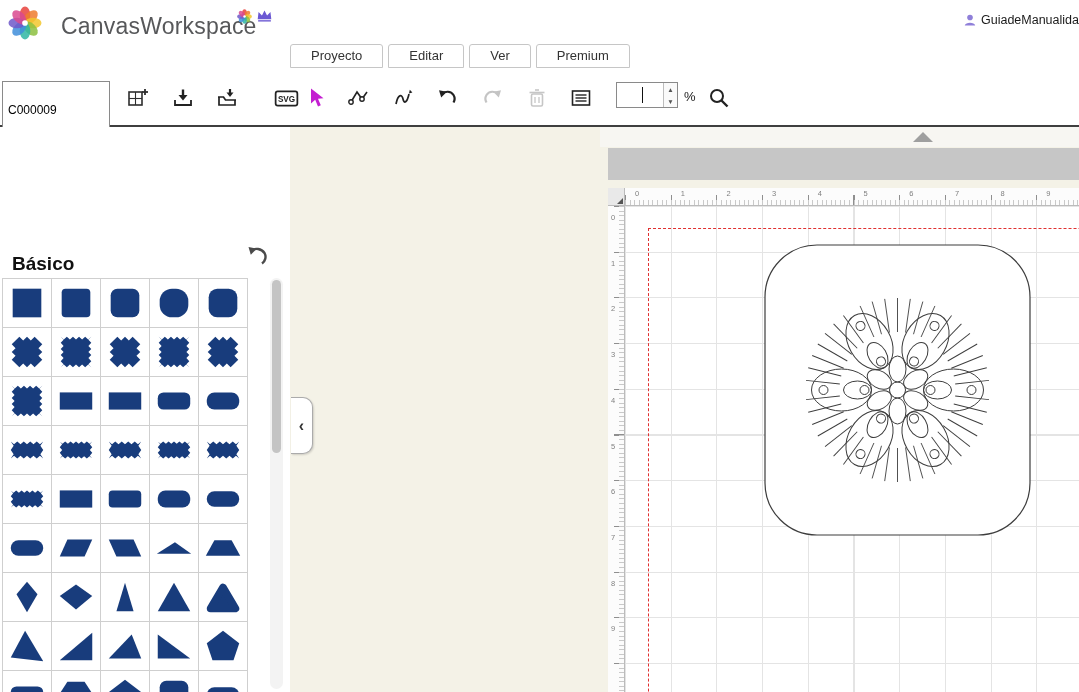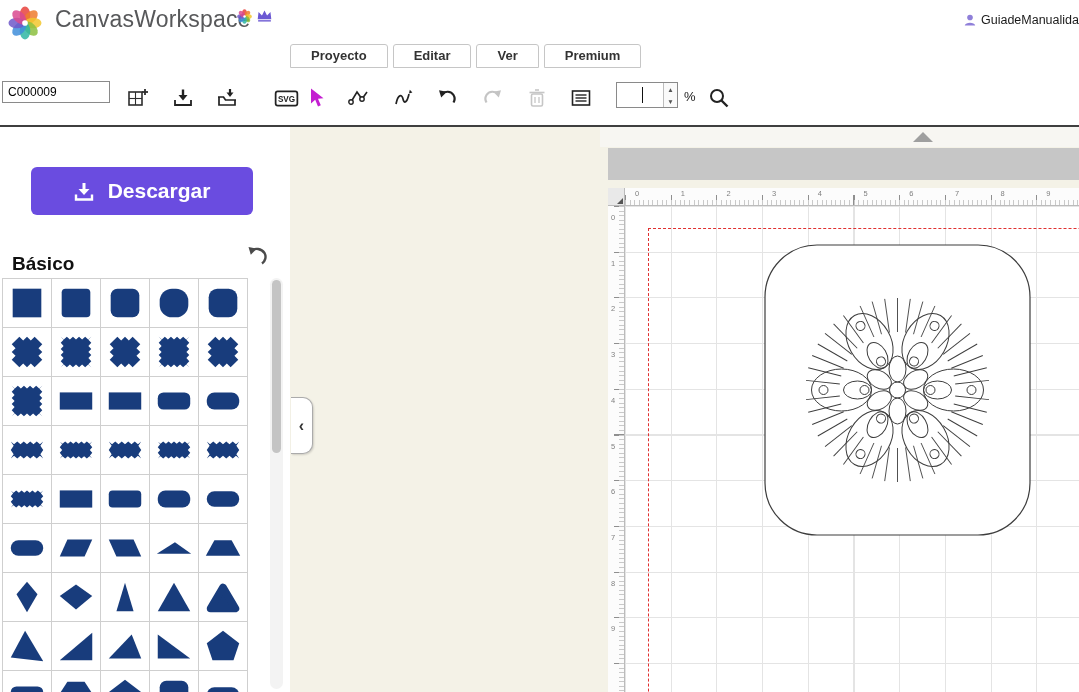--- a/index.html
+++ b/index.html
@@ -1,37 +1,37 @@
 <!DOCTYPE html>
 <html><head>
 <meta charset="utf-8">
 <style>
   html,body{margin:0;padding:0;background:#fff;}
   .app{position:relative;width:1079px;height:692px;overflow:hidden;background:#fff;
        font-family:"Liberation Sans",sans-serif;color:#222;}
 
   
   .header{position:absolute;top:0;left:0;right:0;height:44px;background:#fff;}
-  .logo{position:absolute;left:8px;top:6px;display:flex;align-items:flex-start;gap:13px;cursor:pointer;}
+  .logo{position:absolute;left:8px;top:6px;display:flex;align-items:flex-end;gap:19px;cursor:pointer;}
   .logo-text{font-size:23px;color:#57585a;letter-spacing:.2px;}
   .mini-flower{position:absolute;left:237px;top:9px;}
   .crown{position:absolute;left:256px;top:9px;}
   .user{position:absolute;left:963px;top:12px;width:116px;display:flex;align-items:center;gap:4px;
         font-size:12.5px;color:#1a1a1a;white-space:nowrap;overflow:hidden;cursor:pointer;}
 
   
-  .tabs{position:absolute;top:44px;left:290px;height:24px;display:flex;gap:5px;font-weight:bold;}
+  .tabs{position:absolute;top:44px;left:290px;height:24px;display:flex;gap:5px;}
   .tab{border:1px solid #c6c6c6;border-radius:3px 3px 0 0;background:#fff;color:#333;
        font-size:13px;line-height:22px;padding:0 20px;cursor:pointer;}
 
   
   .toolbar{position:absolute;top:68px;left:0;right:0;height:57px;background:#fff;
            border-bottom:2px solid #3f3f3f;}
   .code-input{position:absolute;left:2px;top:13px;width:96px;height:18px;border:1px solid #8a8a8a;
-              font-size:12px;padding:1px 5px;font-family:"Liberation Sans",sans-serif;}
+              font-size:12px;padding:19px 5px;font-family:"Liberation Sans",sans-serif;}
   .tool{position:absolute;top:17px;width:26px;height:26px;display:flex;align-items:center;
         justify-content:center;cursor:pointer;background:none;border:none;padding:0;}
   .zoom-box{position:absolute;left:616px;top:14px;width:62px;height:26px;border:1px solid #8a8a8a;
             display:flex;align-items:stretch;background:#fff;box-sizing:border-box;}
   .zoom-input{width:40px;border:none;outline:none;font-size:14px;padding:0 0 0 6px;
               font-family:"Liberation Sans",sans-serif;margin-top:26px;}
   .spinner{width:16px;border-left:1px solid #bdbdbd;display:flex;flex-direction:column;}
   .spin-btn{flex:1;font-size:6.5px;line-height:11px;text-align:center;color:#555;cursor:pointer;
             background:#fafafa;border:none;padding:0;}
   .caret{position:absolute;left:642px;top:19px;width:1px;height:16px;background:#111;}
@@ -254,28 +254,20 @@
 
     <button class="tool" style="left:706px">
       <svg viewBox="0 0 22 22" width="22" height="22">
         <circle cx="9" cy="9" r="6" fill="none" stroke="#222" stroke-width="2"></circle>
         <line x1="13.5" y1="13.5" x2="19.5" y2="19.5" stroke="#222" stroke-width="2.4"></line>
       </svg>
     </button>
   </div>
 
   <div class="sidebar">
-    <button class="dl-btn">
-      <svg viewBox="0 0 20 19" width="20" height="19">
-        <line x1="10" y1="1" x2="10" y2="7.5" stroke="#fff" stroke-width="3"></line>
-        <polygon points="4.5,7 15.5,7 10,13" fill="#fff"></polygon>
-        <path d="M2 12.5 v5 h16 v-5" fill="none" stroke="#fff" stroke-width="2.4"></path>
-      </svg>
-      <span>Descargar</span>
-    </button>
 
     <h2 class="section-head">Básico</h2>
 
     <button class="back-arrow">
       <svg viewBox="0 0 24 24" width="24" height="24">
         <path d="M5 6 C9 2.5 15.5 3.5 18.5 8 C20.5 11.5 19.5 16 16 18.5" fill="none" stroke="#4a4a4a" stroke-width="2.4"></path>
         <polygon points="2.5,2 10.8,3.6 4.8,9.8" fill="#4a4a4a"></polygon>
       </svg>
     </button>
 

